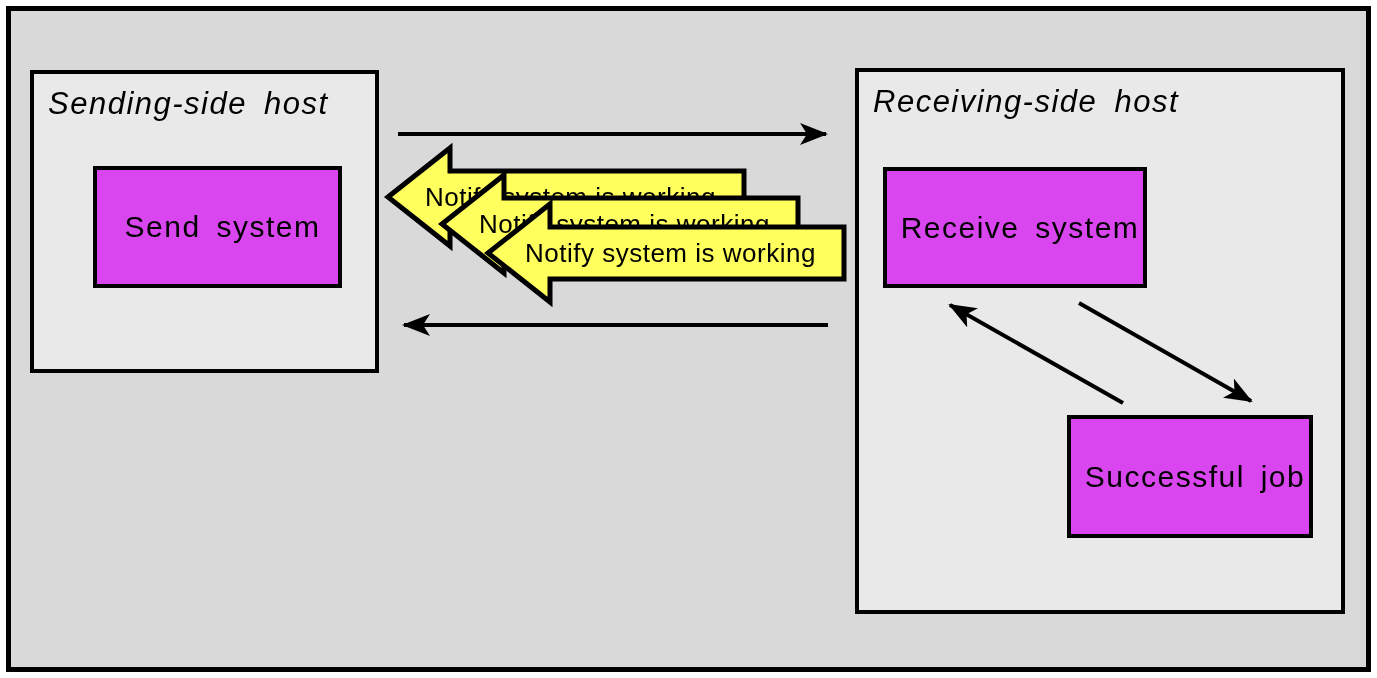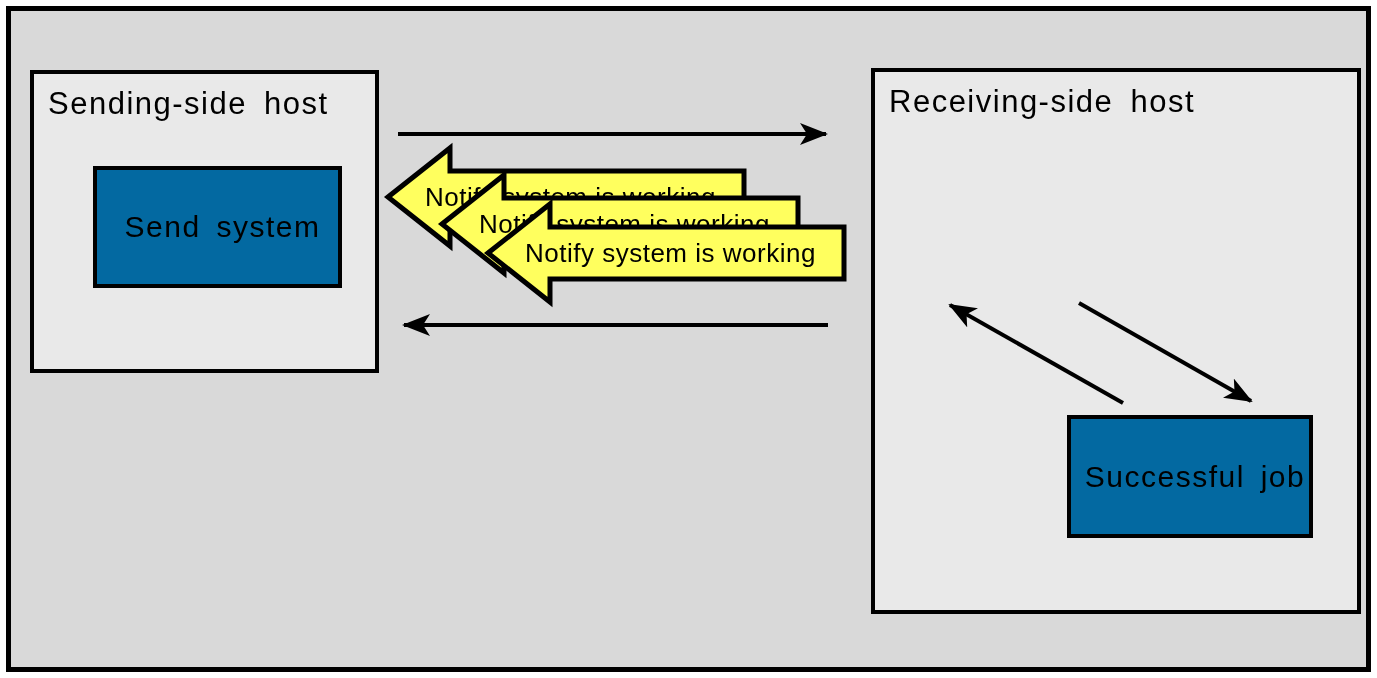--- a/index.html
+++ b/index.html
@@ -38,36 +38,36 @@
     left: 30px;
     top: 70px;
     width: 349px;
     height: 303px;
   }
   .host-box.receiving {
     left: 855px;
     top: 68px;
     width: 490px;
     height: 546px;
-    margin-left: 16px;
   }
   .host-label {
     position: absolute;
     left: 14px;
     top: 12px;
     font-size: 31px;
     letter-spacing: 1.5px;
     word-spacing: 7px;
     white-space: nowrap;
+    font-style: italic;
   }
   .system-box {
     position: absolute;
     box-sizing: border-box;
     border: 4px solid #000000;
-    background: #0369a1;
+    background: #d946ef;
     display: flex;
     align-items: center;
     justify-content: center;
     z-index: 2;
     font-size: 30px;
     letter-spacing: 1.5px;
     word-spacing: 6px;
     white-space: nowrap;
     padding-left: 10px;
   }
@@ -111,20 +111,23 @@
   </div>
 
   <div class="host-box receiving">
     <div class="host-label">Receiving-side host</div>
   </div>
 
   <div class="system-box send">
     <span>Send system</span>
   </div>
 
+  <div class="system-box receive">
+    <span>Receive system</span>
+  </div>
 
   <div class="system-box job">
     <span>Successful job</span>
   </div>
 
   <svg class="lines-layer" viewBox="0 0 1377 678" xmlns="http://www.w3.org/2000/svg">
     <defs>
       <marker id="ah" viewBox="0 0 28 22" refX="26" refY="11" markerWidth="28" markerHeight="22" markerUnits="userSpaceOnUse" orient="auto">
         <path d="M0,0 L28,11 L0,22 L7,11 Z" fill="#000000"></path>
       </marker>

